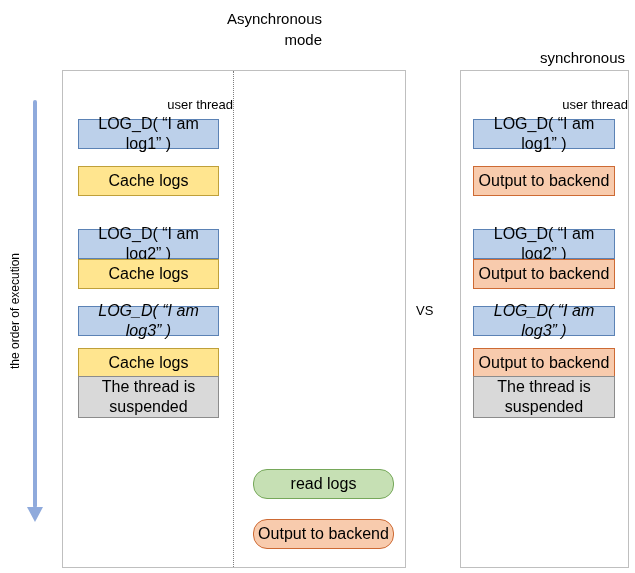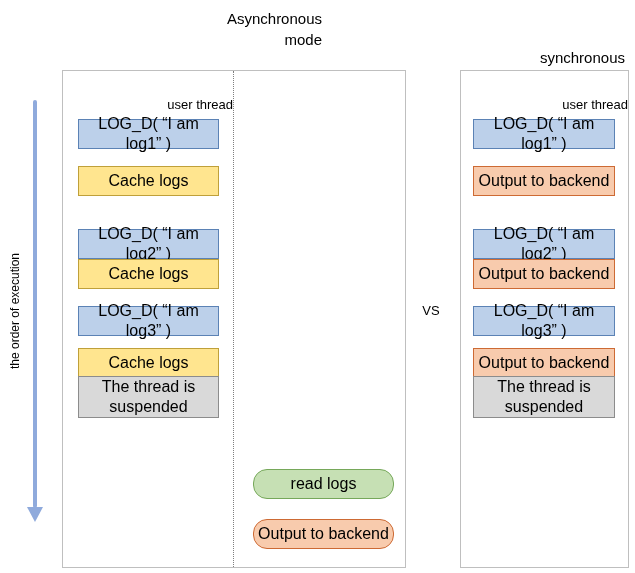--- a/index.html
+++ b/index.html
@@ -7,21 +7,21 @@
     width:635px;height:573px;position:relative;background:#ffffff;
     font-family:"Liberation Sans", sans-serif;color:#000;overflow:hidden;
   }
   .title{
     position:absolute;top:8px;width:180px;text-align:right;
     font-size:15px;line-height:1.4;white-space:pre-line;
   }
   .title-left{left:142px;}
   .title-right{left:445px;margin-top:39px;}
   .vs{
-    position:absolute;left:416px;top:303px;width:30px;text-align:center;
+    position:absolute;left:416px;top:303px;width:30px;text-align:left;
     font-size:13px;
   }
   
   .arrow-line{
     position:absolute;left:33px;top:100px;width:4px;height:408px;
     border-radius:2px;background:#8faadc;
   }
   .arrow-head{
     position:absolute;left:27px;top:507px;width:0;height:0;
     border-left:8px solid transparent;border-right:8px solid transparent;
@@ -52,21 +52,21 @@
     position:absolute;height:30px;border:1px solid #999;
     display:flex;align-items:center;justify-content:center;
     font-size:16px;text-align:center;line-height:1.25;padding:0 4px;
     box-sizing:border-box;
   }
   
   .a-col{left:15px;width:141px;}
   .s-col{left:12px;width:142px;}
   .o-col{left:190px;width:141px;border-radius:14px;}
   .r0{top:48px;}  .r1{top:95px;}  .r2{top:142px;margin-top:16px;} .r3{top:188px;}
-  .r4{top:235px;} .r5{top:277px;}
+  .r4{top:235px;font-style:italic;} .r5{top:277px;}
   .r6{top:305px;height:42px;}
   .ro0{top:398px;} .ro1{top:448px;}
 </style>
 </head>
 <body>
 
 <div class="title title-left">Asynchronous
 mode</div>
 <div class="title title-right">synchronous
 mode</div>

